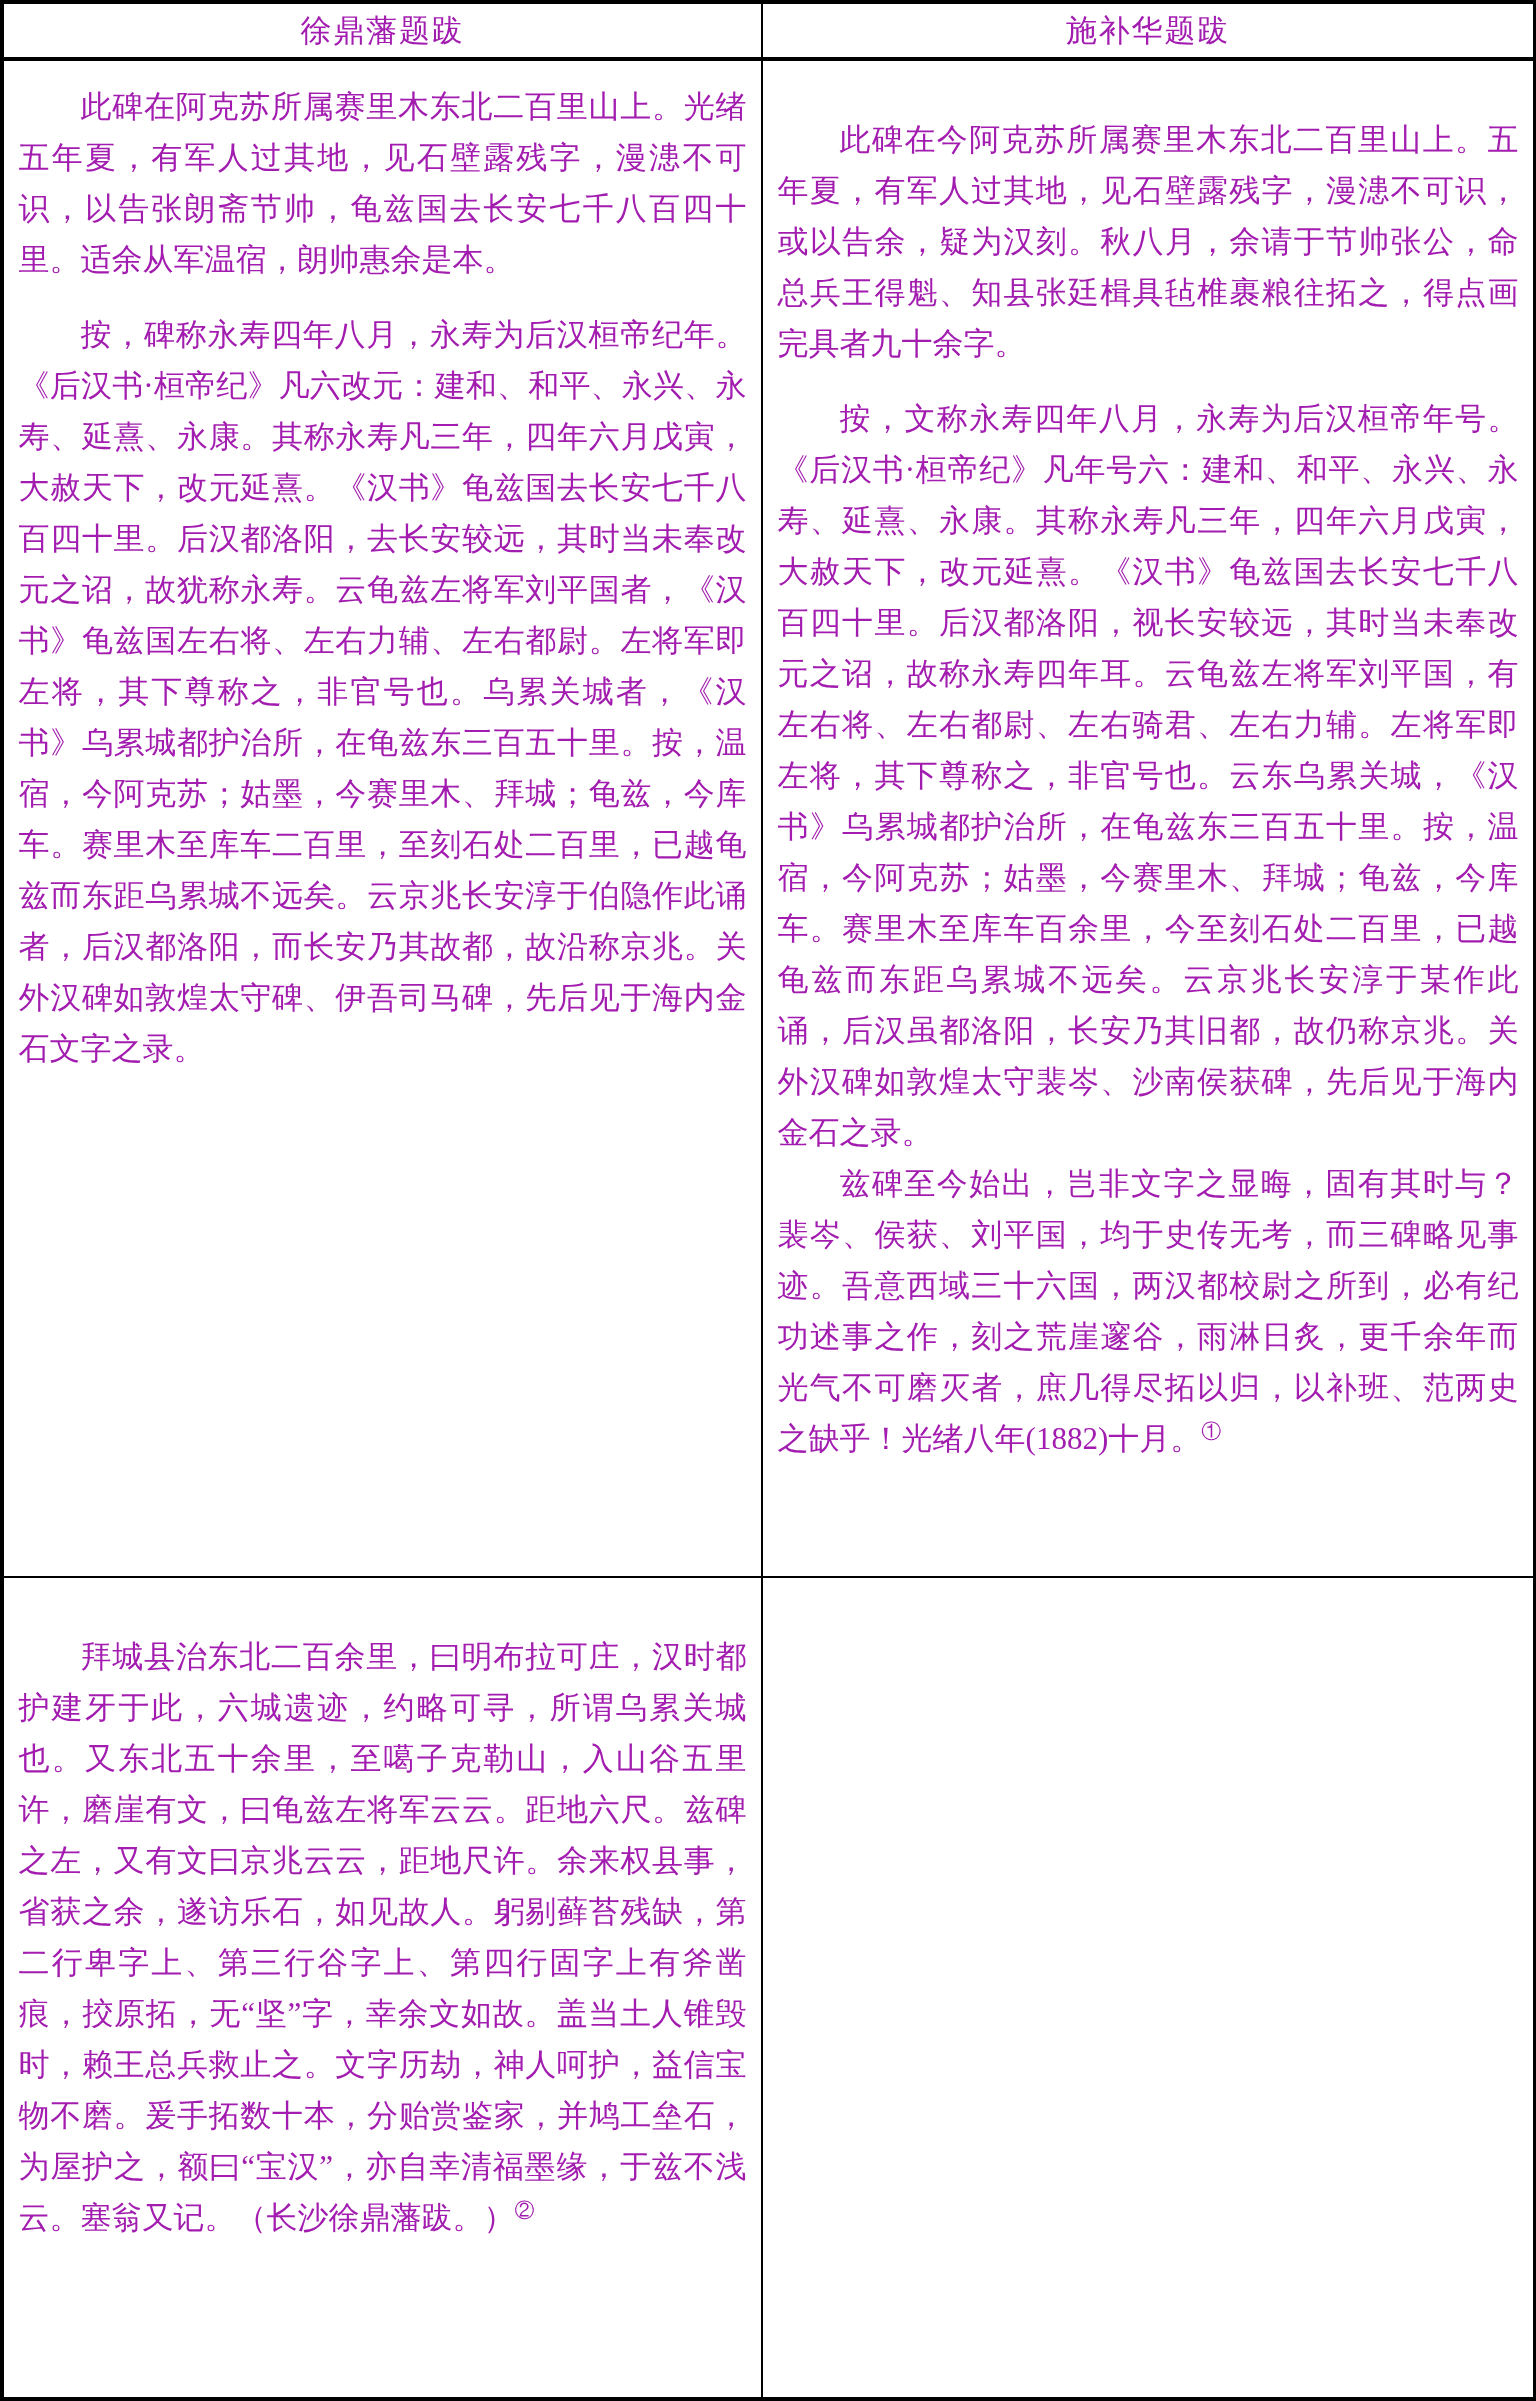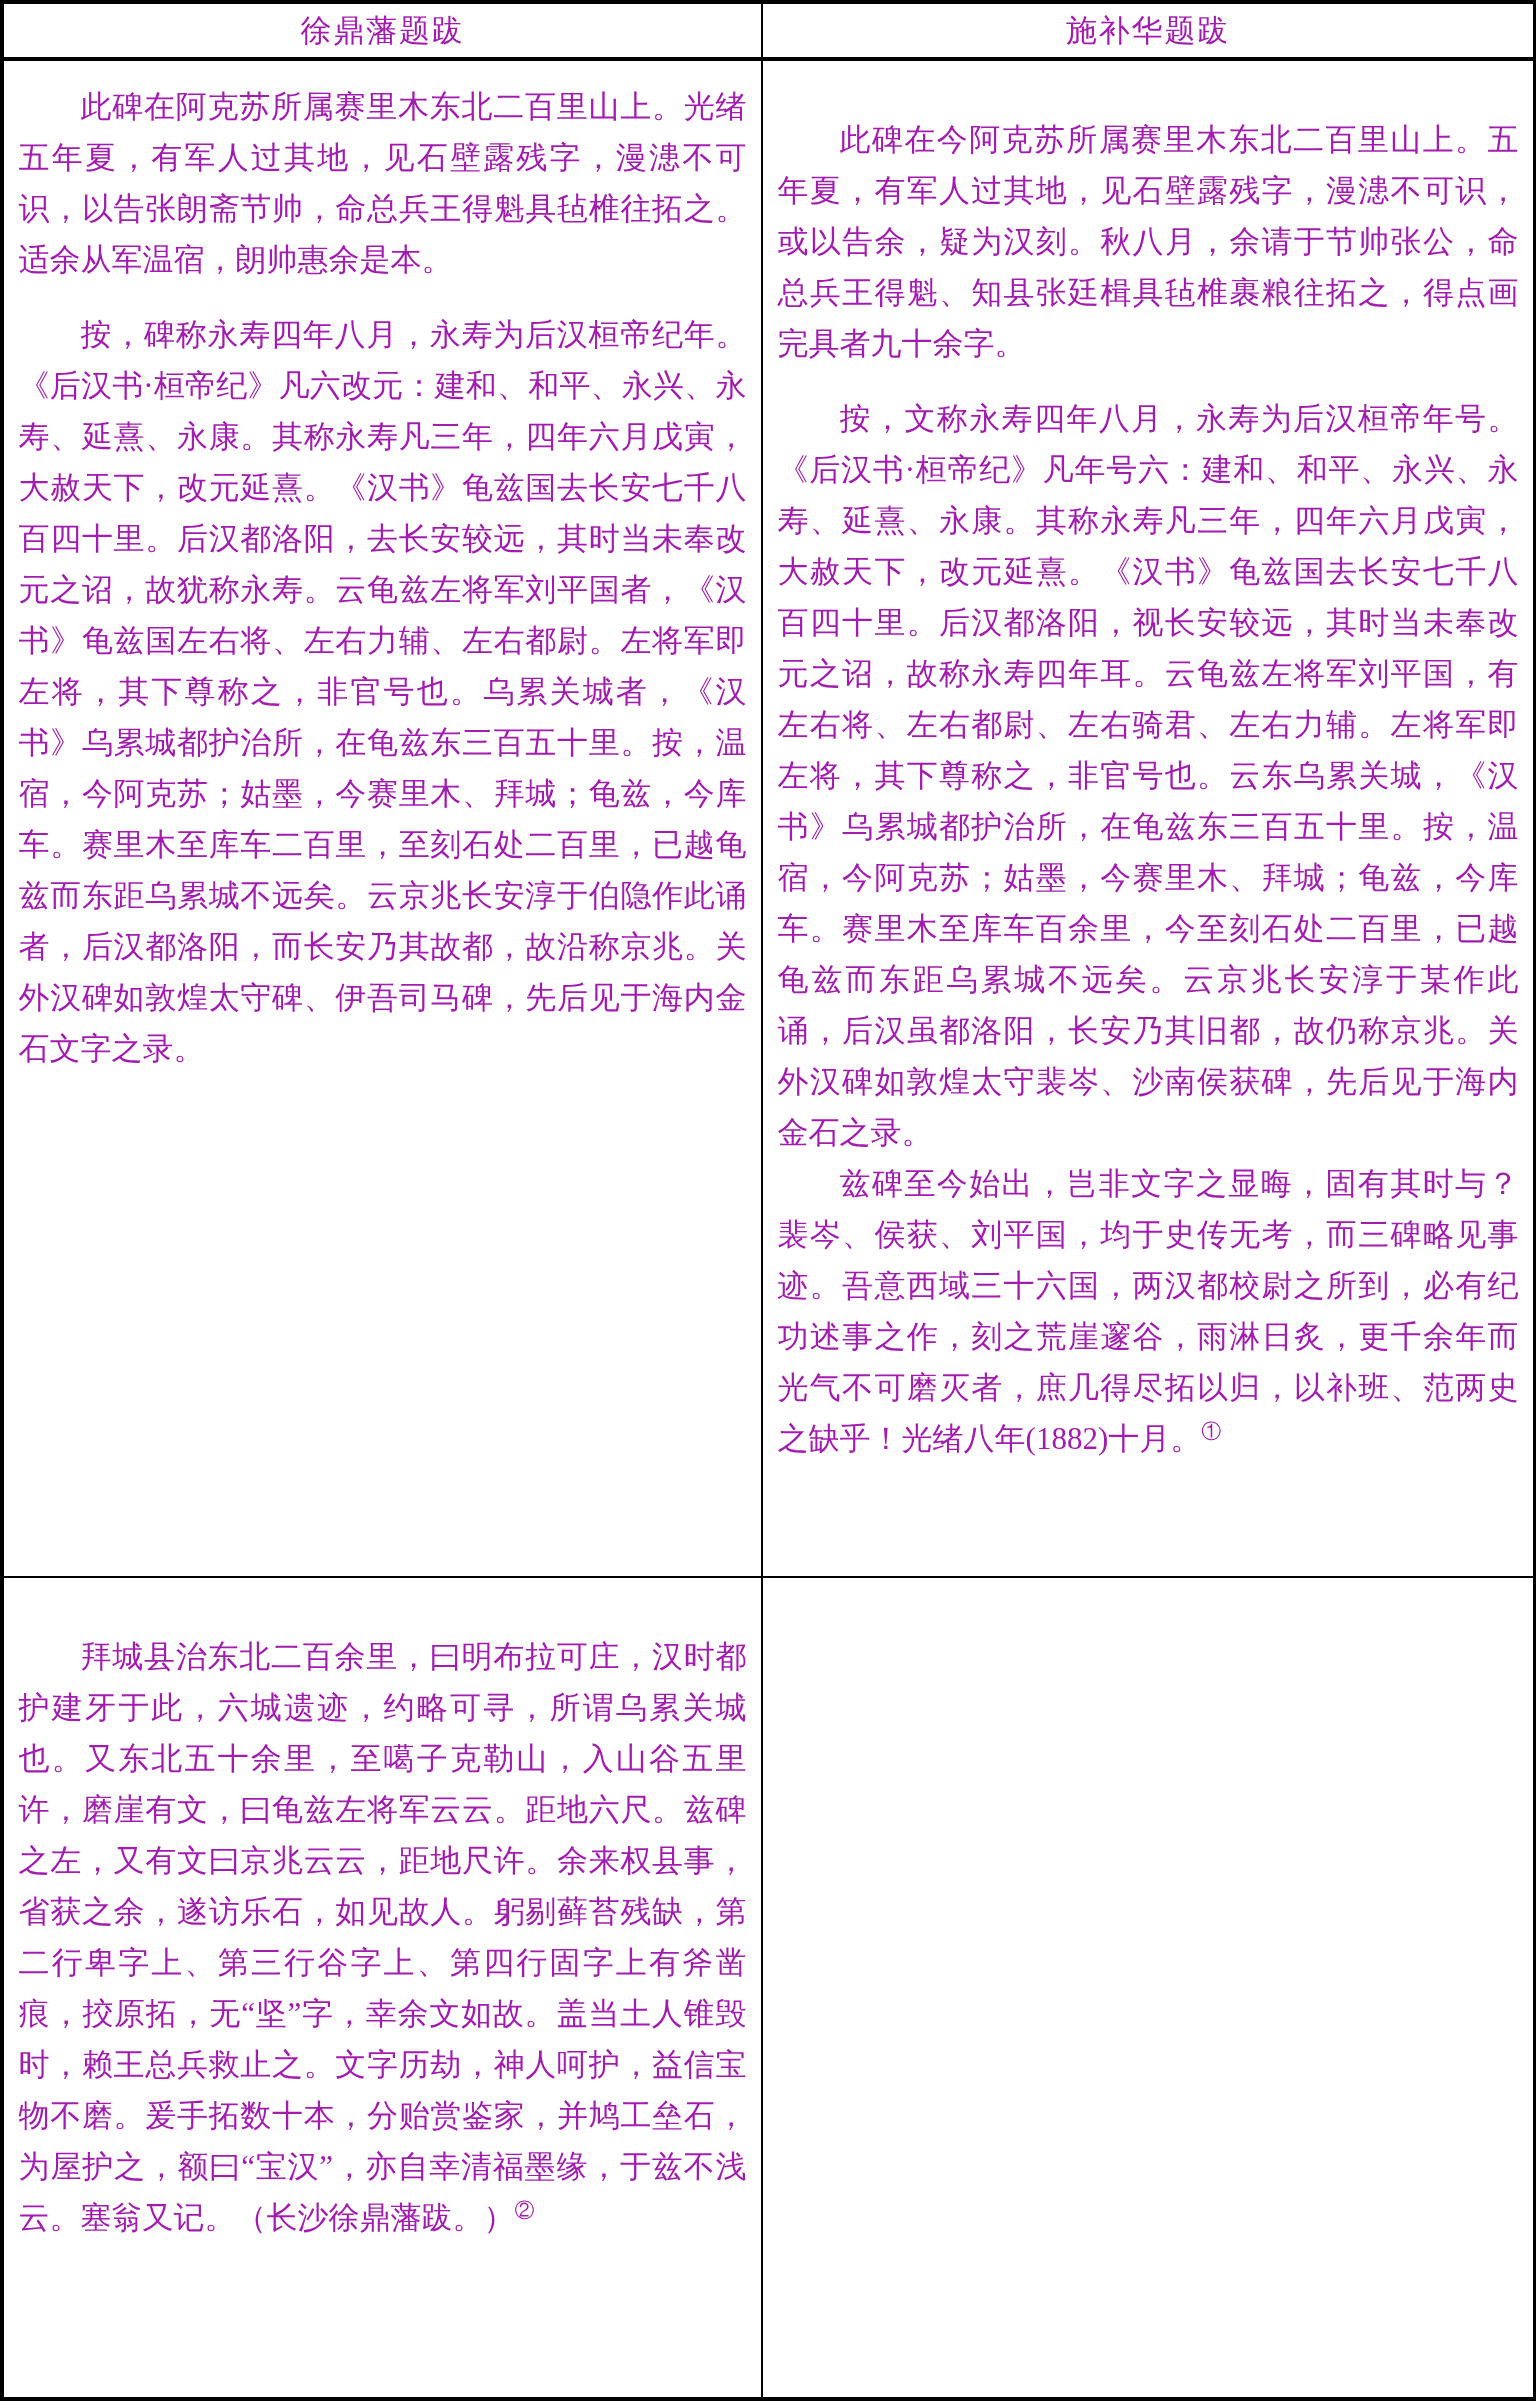--- a/index.html
+++ b/index.html
@@ -72,21 +72,21 @@
   <div class="table">
 
     <div class="cell row-header col-left">
       <span>徐鼎藩题跋</span>
     </div>
     <div class="cell row-header col-right">
       <span>施补华题跋</span>
     </div>
 
     <div class="cell row-main col-left cell-text">
-      <p>此碑在阿克苏所属赛里木东北二百里山上。光绪五年夏，有军人过其地，见石壁露残字，漫漶不可识，以告张朗斋节帅，命总兵王得魁具毡椎往拓之。适余从军温宿，朗帅惠余是本。</p>
+      <p>此碑在阿克苏所属赛里木东北二百里山上。光绪五年夏，有军人过其地，见石壁露残字，漫漶不可识，以告张朗斋节帅，龟兹国去长安七千八百四十里。适余从军温宿，朗帅惠余是本。</p>
       <p class="gap">按，碑称永寿四年八月，永寿为后汉桓帝纪年。《后汉书·桓帝纪》凡六改元：建和、和平、永兴、永寿、延熹、永康。其称永寿凡三年，四年六月戊寅，大赦天下，改元延熹。《汉书》龟兹国去长安七千八百四十里。后汉都洛阳，去长安较远，其时当未奉改元之诏，故犹称永寿。云龟兹左将军刘平国者，《汉书》龟兹国左右将、左右力辅、左右都尉。左将军即左将，其下尊称之，非官号也。乌累关城者，《汉书》乌累城都护治所，在龟兹东三百五十里。按，温宿，今阿克苏；姑墨，今赛里木、拜城；龟兹，今库车。赛里木至库车二百里，至刻石处二百里，已越龟兹而东距乌累城不远矣。云京兆长安淳于伯隐作此诵者，后汉都洛阳，而长安乃其故都，故沿称京兆。关外汉碑如敦煌太守碑、伊吾司马碑，先后见于海内金石文字之录。</p>
     </div>
 
     <div class="cell row-main col-right cell-text pad-top">
       <p>此碑在今阿克苏所属赛里木东北二百里山上。五年夏，有军人过其地，见石壁露残字，漫漶不可识，或以告余，疑为汉刻。秋八月，余请于节帅张公，命总兵王得魁、知县张廷楫具毡椎裹粮往拓之，得点画完具者九十余字。</p>
       <p class="gap">按，文称永寿四年八月，永寿为后汉桓帝年号。《后汉书·桓帝纪》凡年号六：建和、和平、永兴、永寿、延熹、永康。其称永寿凡三年，四年六月戊寅，大赦天下，改元延熹。《汉书》龟兹国去长安七千八百四十里。后汉都洛阳，视长安较远，其时当未奉改元之诏，故称永寿四年耳。云龟兹左将军刘平国，有左右将、左右都尉、左右骑君、左右力辅。左将军即左将，其下尊称之，非官号也。云东乌累关城，《汉书》乌累城都护治所，在龟兹东三百五十里。按，温宿，今阿克苏；姑墨，今赛里木、拜城；龟兹，今库车。赛里木至库车百余里，今至刻石处二百里，已越龟兹而东距乌累城不远矣。云京兆长安淳于某作此诵，后汉虽都洛阳，长安乃其旧都，故仍称京兆。关外汉碑如敦煌太守裴岑、沙南侯获碑，先后见于海内金石之录。</p>
       <p>
         <span>兹碑至今始出，岂非文字之显晦，固有其时与？裴岑、侯获、刘平国，均于史传无考，而三碑略见事迹。吾意西域三十六国，两汉都校尉之所到，必有纪功述事之作，刻之荒崖邃谷，雨淋日炙，更千余年而光气不可磨灭者，庶几得尽拓以归，以补班、范两史之缺乎！光绪八年(1882)十月。</span><sup class="fnote">①</sup>
       </p>
     </div>

